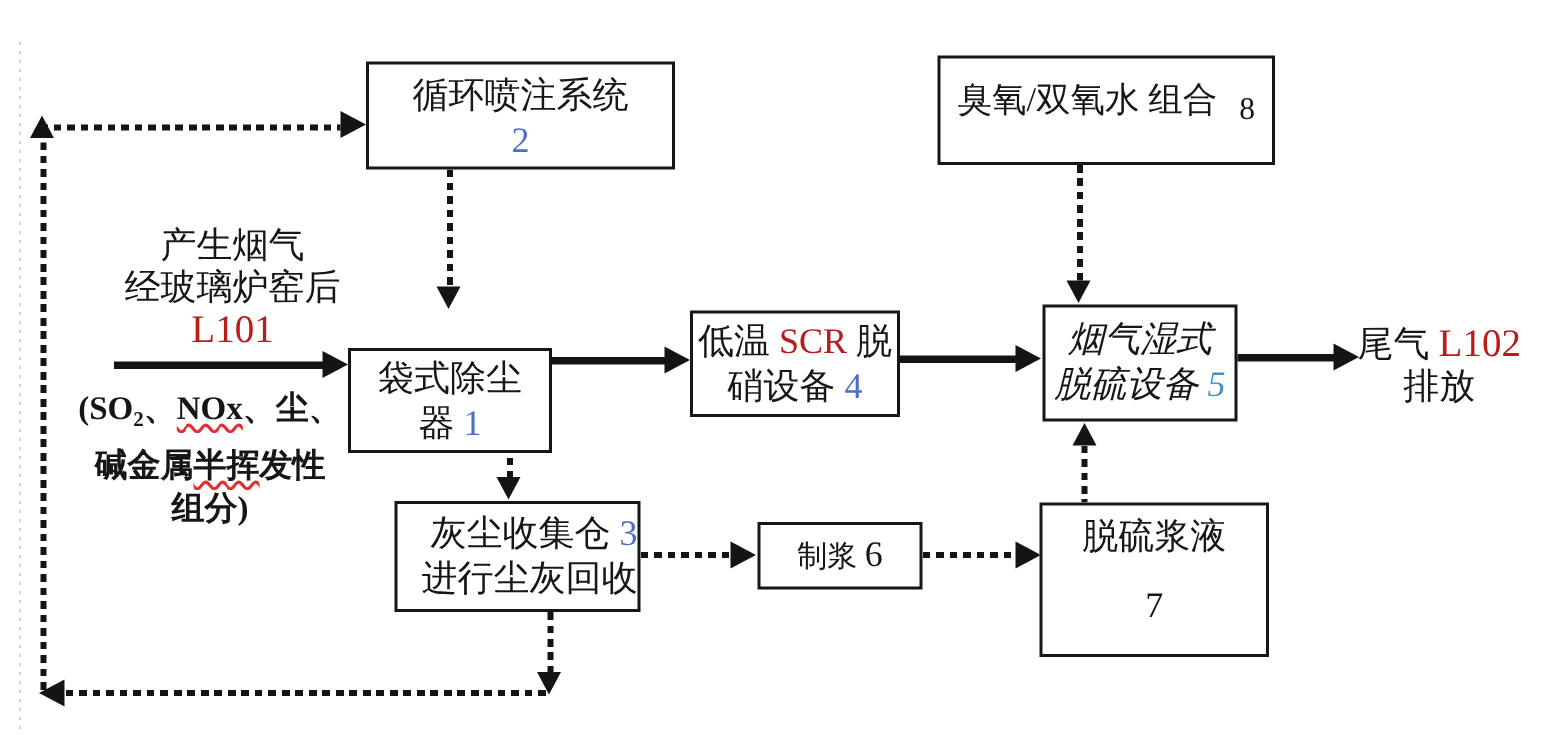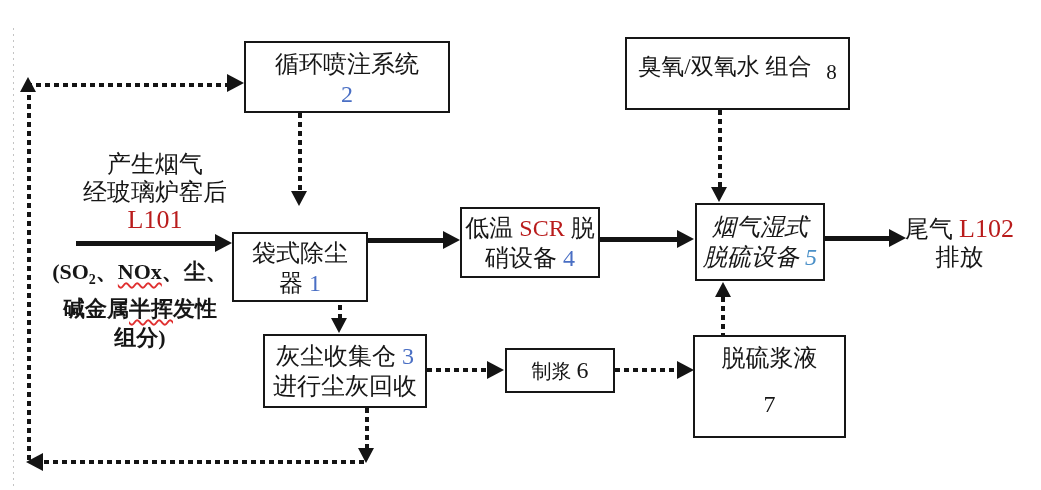--- a/index.html
+++ b/index.html
@@ -99,21 +99,21 @@
   <div class="box" style="left:460px;top:207px;width:140px;height:71px;padding-top:4px;">
     <span class="zh"><span class="inline">低温 </span><span class="inline latin">SCR</span><span class="inline"> 脱</span></span>
     <span class="zh"><span class="inline">硝设备 </span><span class="inline num blue">4</span></span>
   </div>
 
   <div class="box" style="left:695px;top:203px;width:130px;height:78px;padding-top:7px;font-style:italic;">
     <span class="zh">烟气湿式</span>
     <span class="zh"><span class="inline">脱硫设备 </span><span class="inline num" style="color:#4a90c8;">5</span></span>
   </div>
 
-  <div class="box" style="left:263px;top:334px;width:164px;height:74px;padding-top:5px;">
+  <div class="box" style="left:263px;top:334px;width:164px;height:74px;padding-top:5px;text-align:right;">
     <span class="zh"><span class="inline">灰尘收集仓 </span><span class="inline num blue">3</span></span>
     <span class="zh">进行尘灰回收</span>
   </div>
 
   <div class="box" style="left:505px;top:348px;width:110px;height:45px;padding-top:7px;">
     <span class="inline" style="font-size:20px;">制浆 </span>
     <span class="inline num" style="font-size:24px;">6</span>
   </div>
 
   <div class="box" style="left:693px;top:335px;width:153px;height:103px;padding-top:6px;">

